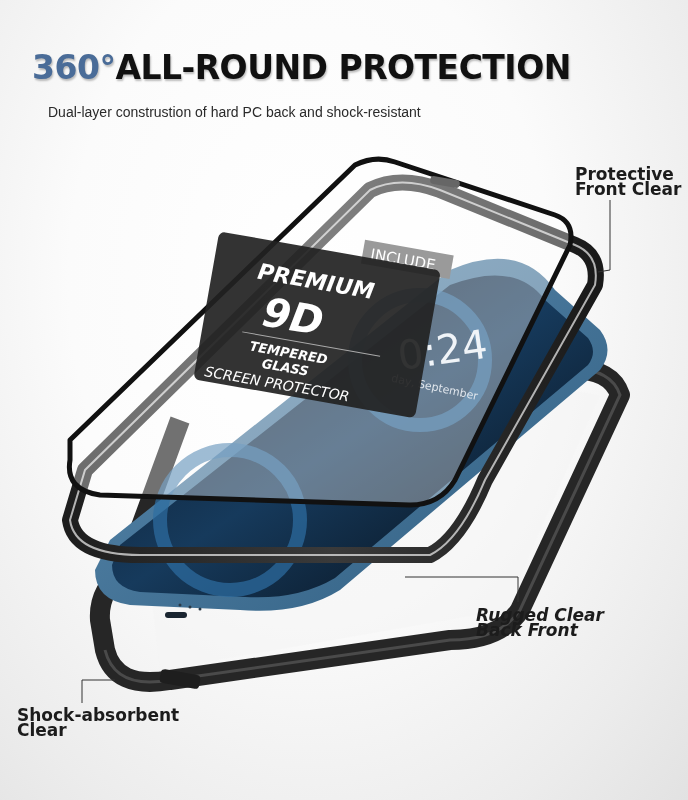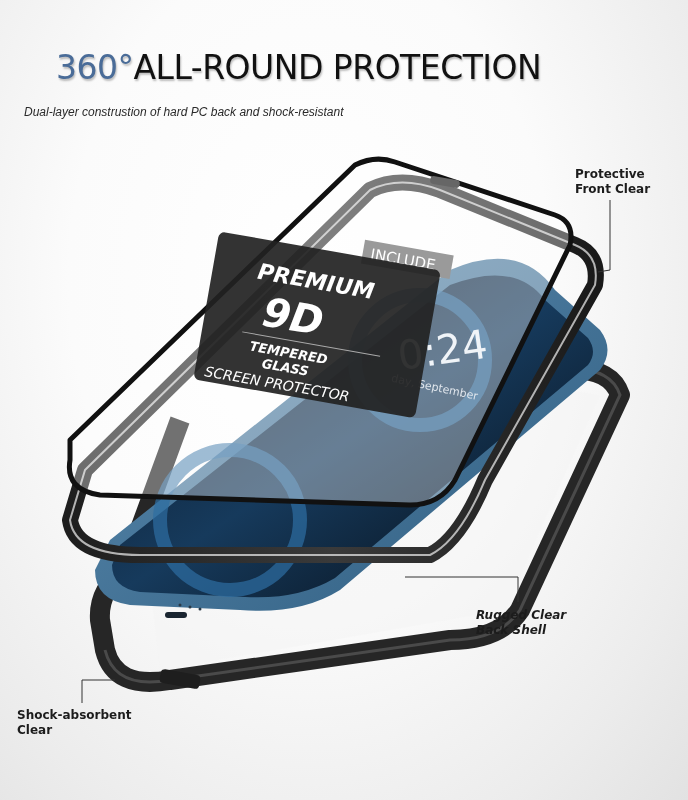--- a/index.html
+++ b/index.html
@@ -6,33 +6,33 @@
   html, body { width:688px; height:800px; overflow:hidden; }
   body {
     position:relative;
     background: radial-gradient(ellipse at 45% 35%, #ffffff 0%, #fbfbfb 45%, #ececec 80%, #e2e2e2 100%);
     font-family: "Liberation Sans", "DejaVu Sans", sans-serif;
     color:#1a1a1a;
   }
   .headline {
     position:absolute; left:32px; top:48px;
     font-family: "DejaVu Sans", sans-serif;
-    font-weight:normal; font-size:33px; letter-spacing:-0.5px;
-    white-space:nowrap; text-shadow: 1px 2px 2px rgba(0,0,0,0.25); margin-left: 24px;
+    font-weight:bold; font-size:33px; letter-spacing:-0.5px;
+    white-space:nowrap; text-shadow: 1px 2px 2px rgba(0,0,0,0.25);
   }
   .headline .accent { color:#4a6c98; }
   .headline .main { color:#111; }
   .subtitle {
-    position:absolute; left:24px; top:103px; width:420px;
-    font-size:12px; line-height:18px; color:#2a2a2a;font-style:italic;
+    position:absolute; left:48px; top:103px; width:420px;
+    font-size:14px; line-height:18px; color:#2a2a2a;
   }
   .subtitle span { display:block; }
   .callout {
     position:absolute; font-family:"DejaVu Sans", sans-serif;
-    font-weight:bold; font-size:12px; line-height:15px; color:#1c1c1c;
+    font-weight:bold; font-size:17px; line-height:15px; color:#1c1c1c;
   }
   .callout span { display:block; }
   #callout-front { left:575px; top:167px; }
   #callout-back  { left:476px; top:608px;font-style:italic; }
   #callout-cover { left:17px;  top:708px; }
   .art { position:absolute; left:0; top:0; width:688px; height:800px; }
   .line { stroke:#333; stroke-width:1; fill:none; }
   .badge-text { font-family:"DejaVu Sans", sans-serif; fill:#fff; }
 </style>
 </head>
@@ -114,19 +114,19 @@
   <span>Dual-layer construstion of hard PC back and shock-resistant</span>
 </div>
 
 <div class="callout" id="callout-front">
   <span>Protective</span>
   <span>Front Clear</span>
 </div>
 
 <div class="callout" id="callout-back">
   <span>Rugged Clear</span>
-  <span>Back Shell</span>
+  <span>Back Front</span>
 </div>
 
 <div class="callout" id="callout-cover">
   <span>Shock-absorbent</span>
   <span>Clear</span>
 </div>
 
 </body></html>

